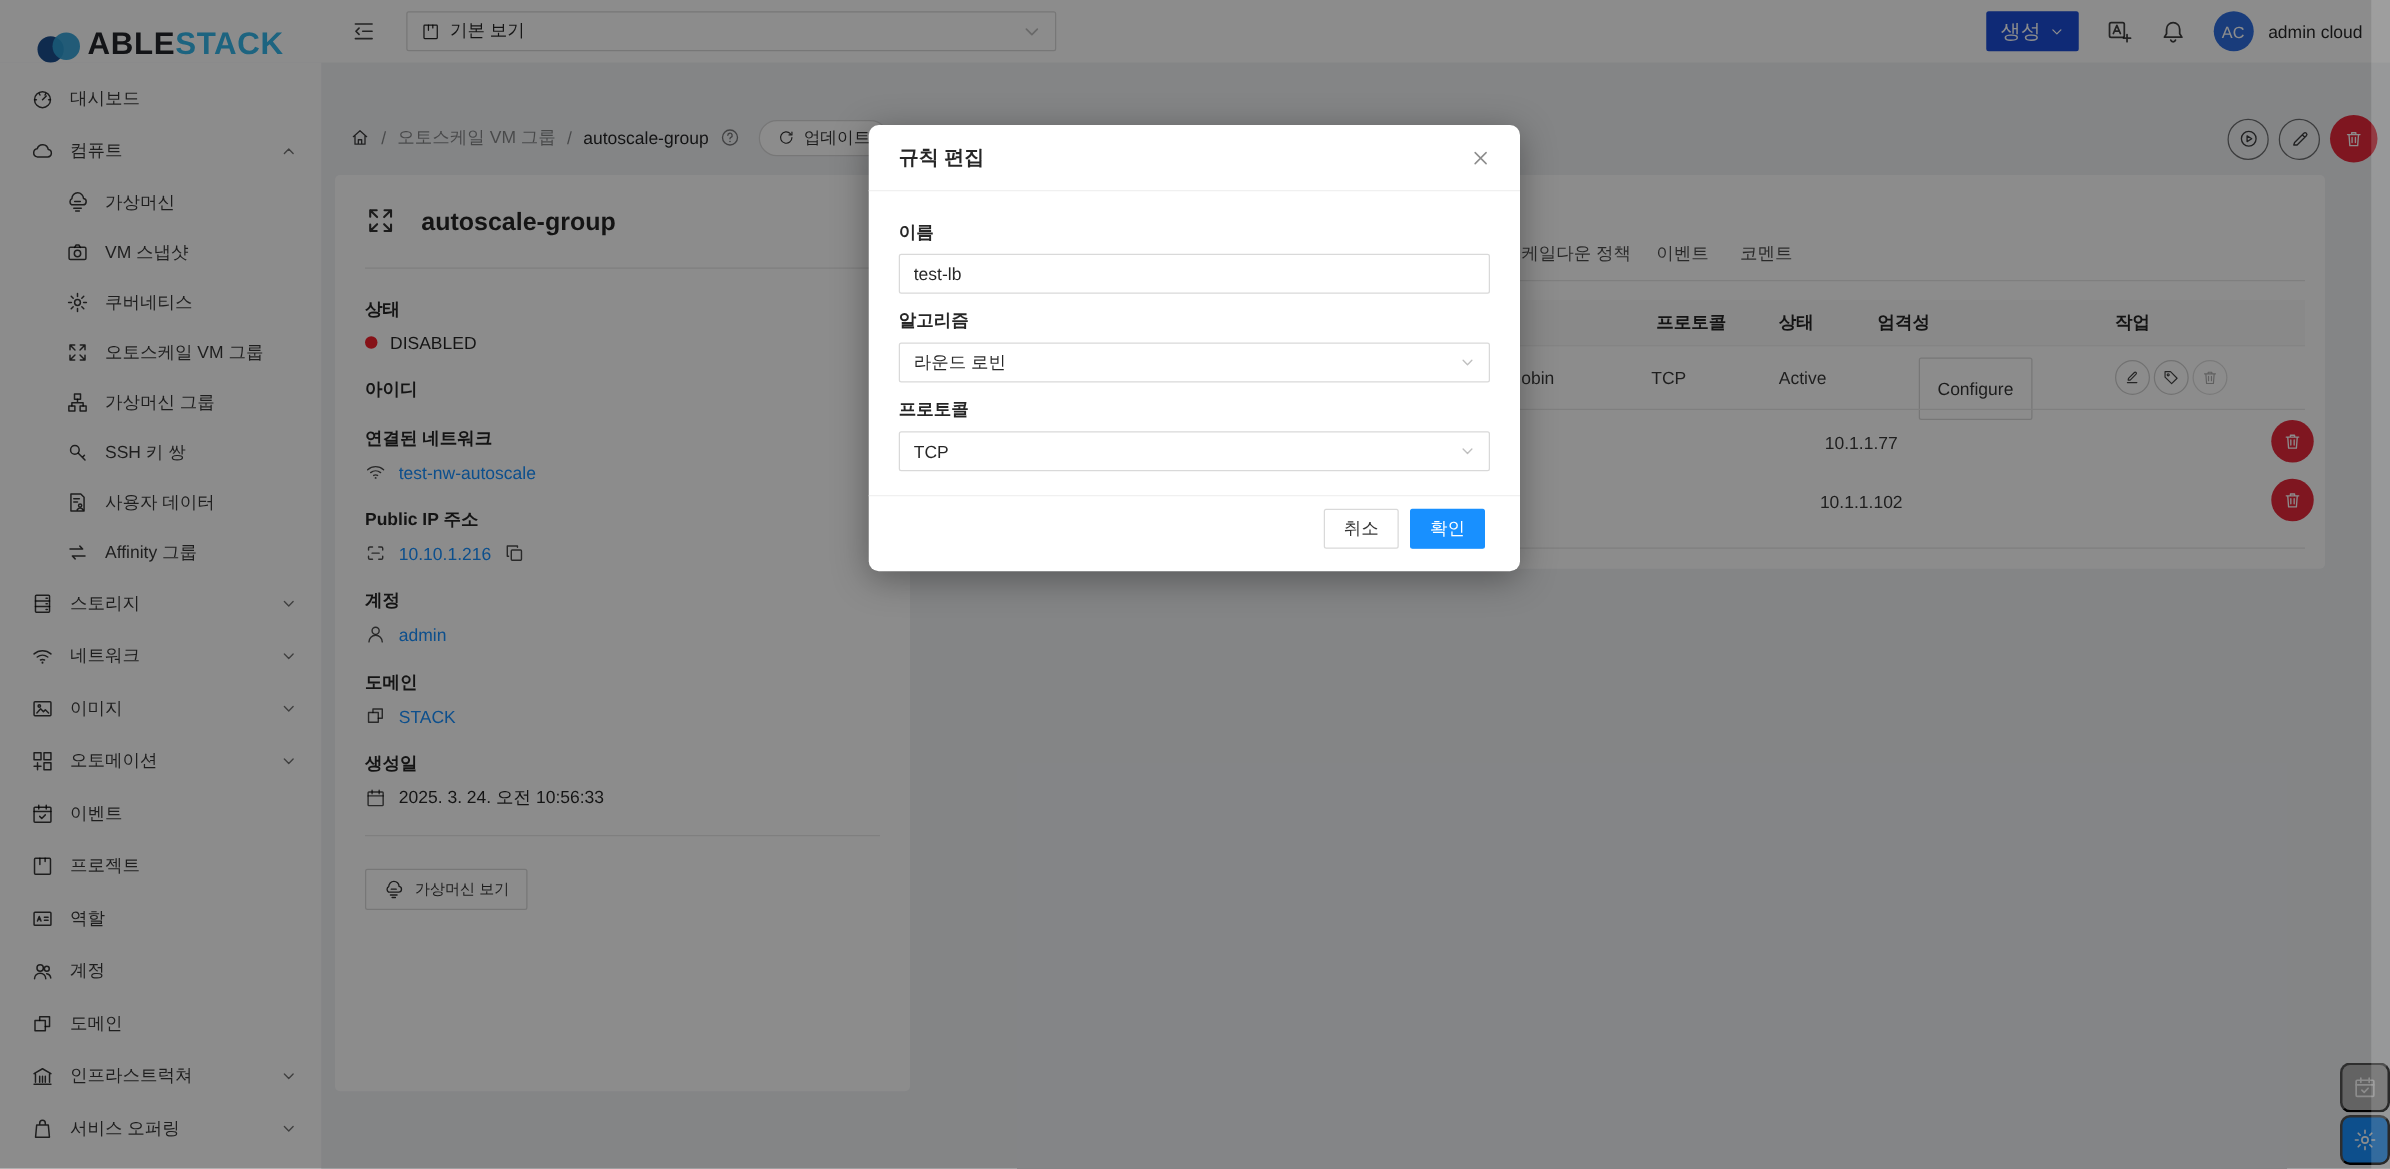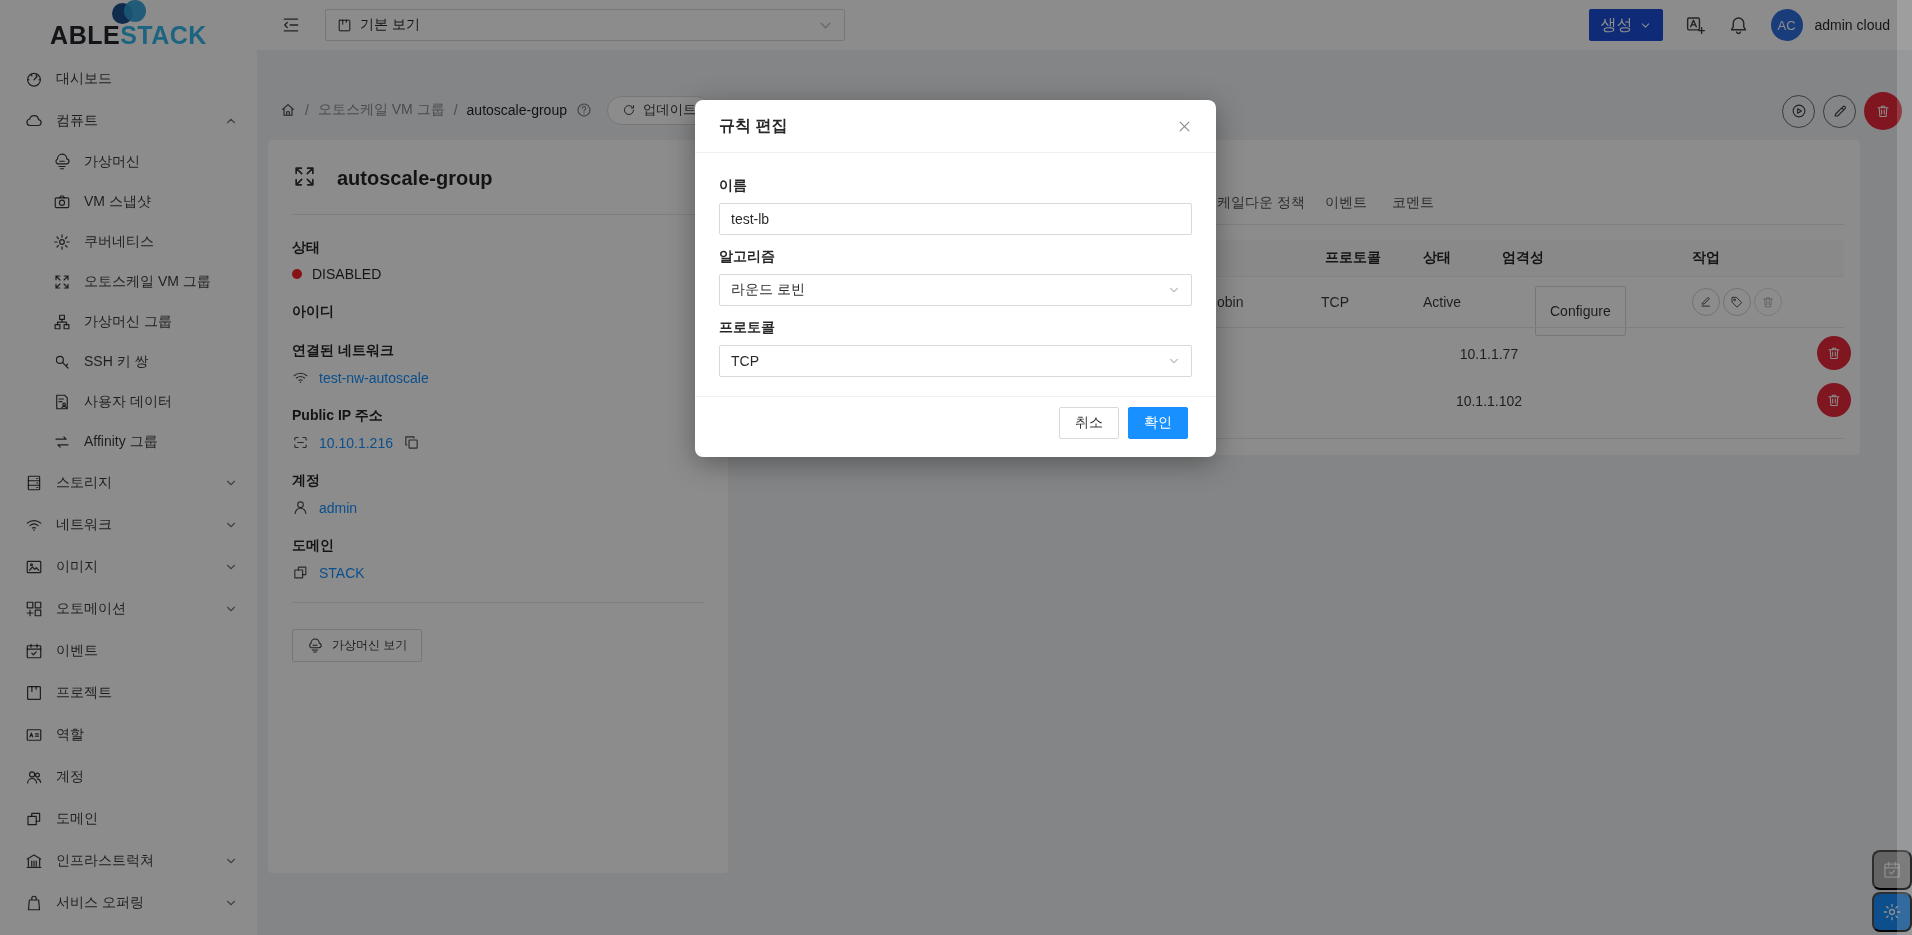--- a/index.html
+++ b/index.html
@@ -8,21 +8,21 @@
     font-family: "Liberation Sans","DejaVu Sans",sans-serif;
     font-size:14px; color:rgba(0,0,0,.85);
     background:#f0f2f5; position:relative; overflow:hidden;
   }
   svg.ic { width:18px; height:18px; stroke:currentColor; fill:none;
            stroke-width:1.6; stroke-linecap:round; stroke-linejoin:round; flex:none; }
 
   
   .header { position:absolute; left:0; top:0; width:1912px; height:50px;
             background:#fff; display:flex; align-items:center; z-index:2; }
-  .logo-box { width:257px; height:50px; display:flex; align-items:center; justify-content:center; gap:6px;flex-direction:column; }
+  .logo-box { width:257px; height:50px; display:flex; align-items:flex-end; justify-content:center; gap:6px; }
   .logo-cloud { position:relative; width:34px; height:24px; }
   .logo-cloud .c1 { position:absolute; left:0; top:3px; width:21px; height:21px; border-radius:50%; background:#1d4f8f; }
   .logo-cloud .c2 { position:absolute; left:12px; top:0; width:22px; height:22px; border-radius:50%; background:#2e9fd6; opacity:.92; }
   .logo-text { font-weight:800; font-size:25px; letter-spacing:.5px; }
   .logo-text .dk { color:#23252a; } .logo-text .bl { color:#35b6e9; }
   .fold-btn { margin-left:24px; color:rgba(0,0,0,.75); cursor:pointer; display:flex; }
   .fold-btn svg { width:20px; height:20px; }
   .view-select { margin-left:24px; width:520px; height:32px; border:1px solid #d9d9d9; border-radius:2px;
                  background:#fff; display:flex; align-items:center; padding:0 11px; gap:8px; color:rgba(0,0,0,.85); }
   .view-select .chev { margin-left:auto; color:#bfbfbf; }
@@ -617,20 +617,29 @@
         </div>
         <div class="dfield">
     <div class="flab">도메인</div>
     <div class="fval">
             <svg class="ic">
               <use href="#domain-icon"></use>
             </svg>
             <span class="lnk">STACK</span>
           </div>
         </div>
+        <div class="dfield">
+    <div class="flab">생성일</div>
+    <div class="fval">
+            <svg class="ic">
+              <use href="#calendar-icon"></use>
+            </svg>
+            <span>2025. 3. 24. 오전 10:56:33</span>
+          </div>
+        </div>
       </div>
     <hr class="detail-hr2">
     <button class="vm-view-btn">
       <svg class="ic">
           <use href="#cloud-server-icon"></use>
         </svg>
       <span>가상머신 보기</span>
     </button>
   </section>
 

